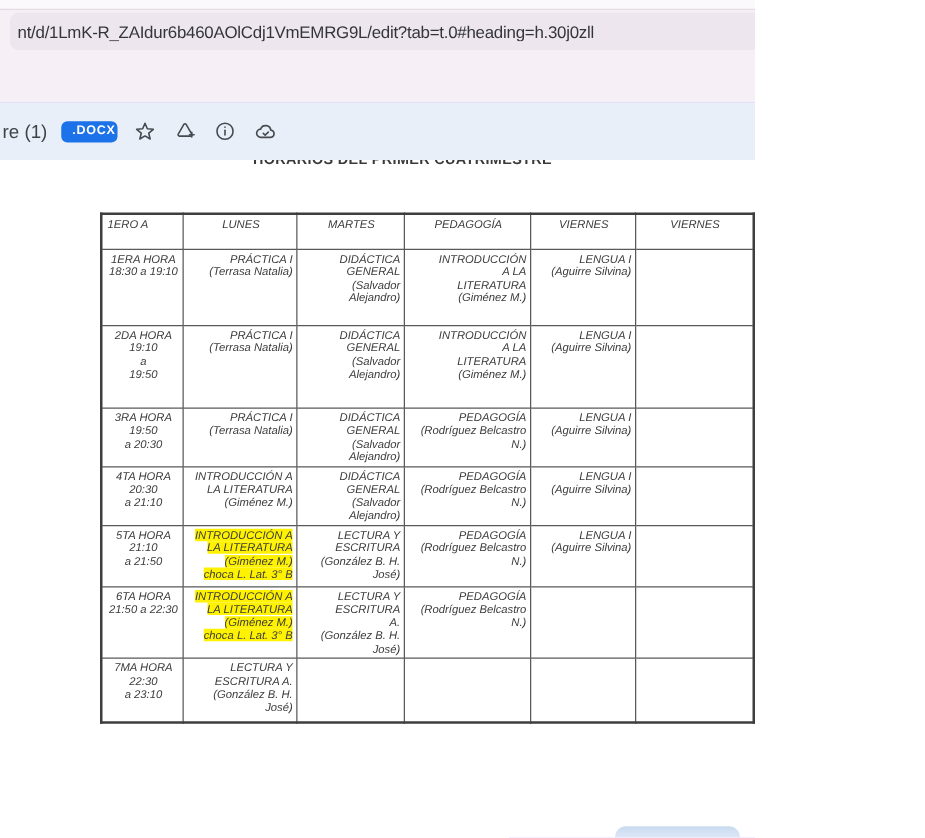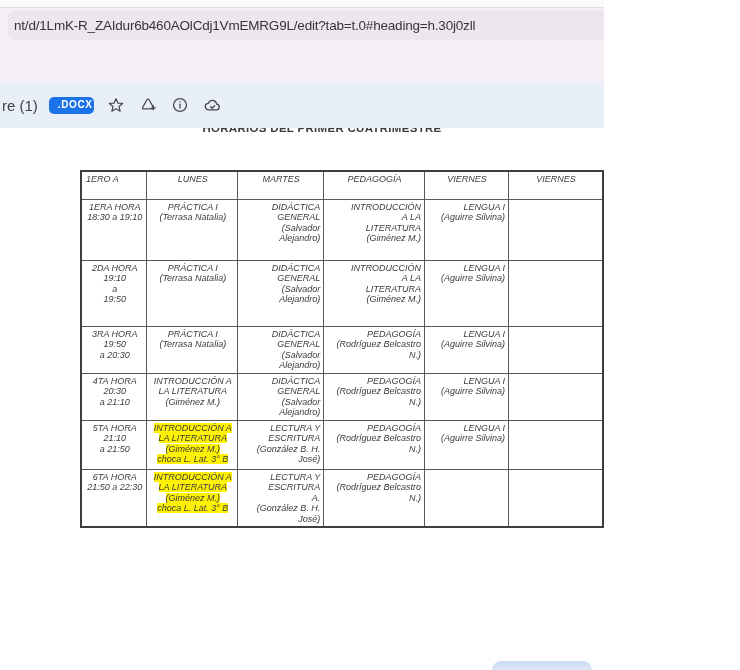--- a/index.html
+++ b/index.html
@@ -24,21 +24,21 @@
   .doc-heading{position:absolute;top:-6px;left:0;width:100%;text-align:center;font-size:11.5px;font-weight:bold;color:#3A3A3A;letter-spacing:.3px;white-space:nowrap;padding-left:20px;}
 
   
   table.sched{position:absolute;left:80px;top:42px;border-collapse:collapse;table-layout:fixed;border:2px solid #3E3E3E;background:#fff;font-style:italic;}
   table.sched td,table.sched th{border:1px solid #595959;padding:2px 3px 2px 4px;vertical-align:top;
       font-size:9px;line-height:10.5px;color:#3B3B3B;font-weight:normal;overflow:hidden;}
   th.group-label-cell{font-weight:bold;font-size:10.5px;text-align:left;vertical-align:top;}
   th.day-header-cell{font-size:10px;text-align:center;vertical-align:bottom;padding-bottom:2px;}
   td.hour-cell{text-align:center;white-space:pre-line;}
   td.day-cell{white-space:pre-line;}
-  td.align-left{text-align:center;}
+  td.align-left{text-align:right;}
   td.align-center{text-align:right;}
   span.hl{display:inline;}
 
   
   .bottom-blob{position:absolute;bottom:-9px;right:12px;width:100px;height:18px;border-radius:10px;
       background:linear-gradient(180deg,#C3D6EE 0%,#E9F1FA 90%);opacity:.9;}
 </style>
 </head>
 <body>
 
@@ -195,19 +195,31 @@
             <td class="day-cell align-center"><span>LECTURA Y
 ESCRITURA
 A.
 (González B. H.
 José)</span></td>
             <td class="day-cell align-center"><span>PEDAGOGÍA
 (Rodríguez Belcastro N.)</span></td>
             <td class="day-cell align-center"></td>
             <td class="day-cell align-center"></td>
           </tr>
+          <tr style="height: 51px;">
+            <td class="hour-cell">7MA HORA 22:30
+a 23:10</td>
+            <td class="day-cell align-left"><span>LECTURA Y
+ESCRITURA A.
+(González B. H.
+José)</span></td>
+            <td class="day-cell align-center"></td>
+            <td class="day-cell align-center"></td>
+            <td class="day-cell align-center"></td>
+            <td class="day-cell align-center"></td>
+          </tr>
         </tbody>
     </table>
   </div>
 
   <div class="bottom-blob"></div>
 
 </div>
 
 </body></html>

